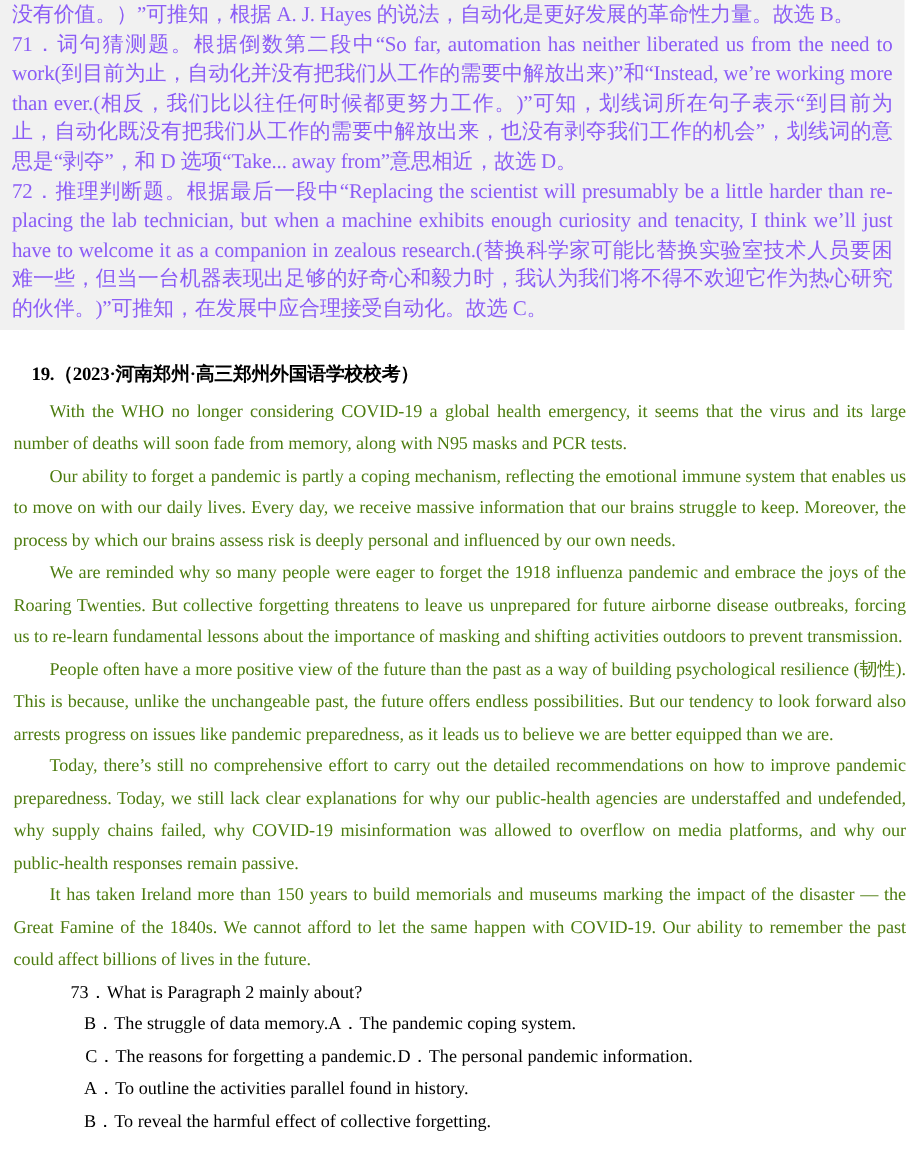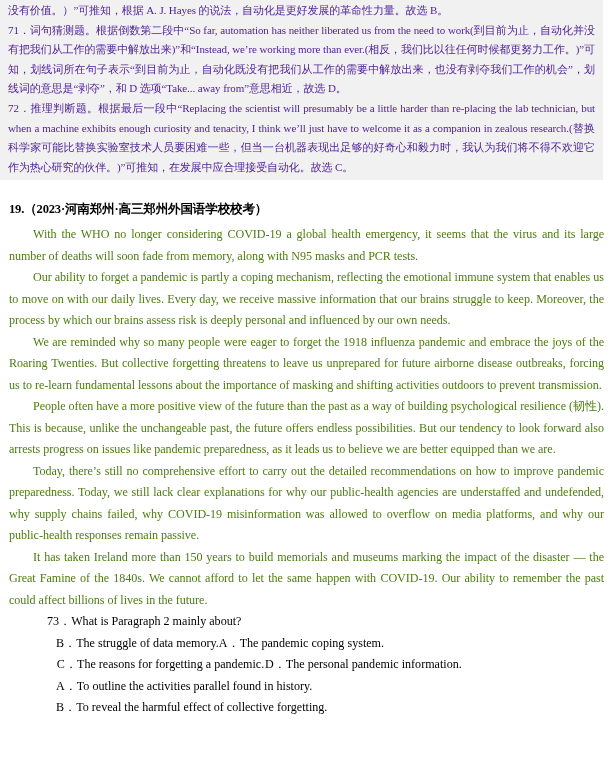--- a/index.html
+++ b/index.html
@@ -16,41 +16,41 @@
   }
 
   
   .answer-block {
     background: #f1f1f1;
     padding: 1px 8px 3px 8px;
     width: 587px;
     box-sizing: content-box;
   }
   .answer-line {
-    color: #4c1d95;
-    font-size: 11px;
+    color: #8b5cf6;
+    font-size: 14px;
     line-height: 19.6px;
     text-align: justify;
     margin: 0;
     letter-spacing: -0.1px;
     white-space: normal;
   }
   .answer-line.first {
     text-indent: 0;
   }
 
   
   .passage-wrap {
     padding: 0 9px 0 9px;
   }
   .q-heading {
     font-weight: bold;
     font-size: 12.6px;
     line-height: 16px;
-    margin: 21px 0 7px 0;
+    margin: 21px 0 7px 12px;
     color: #000000;
     letter-spacing: -0.2px;
   }
   .para {
     font-size: 12.1px;
     line-height: 21.5px;
     text-align: justify;
     text-align-last: left;
     text-indent: 24px;
     margin: 0;

